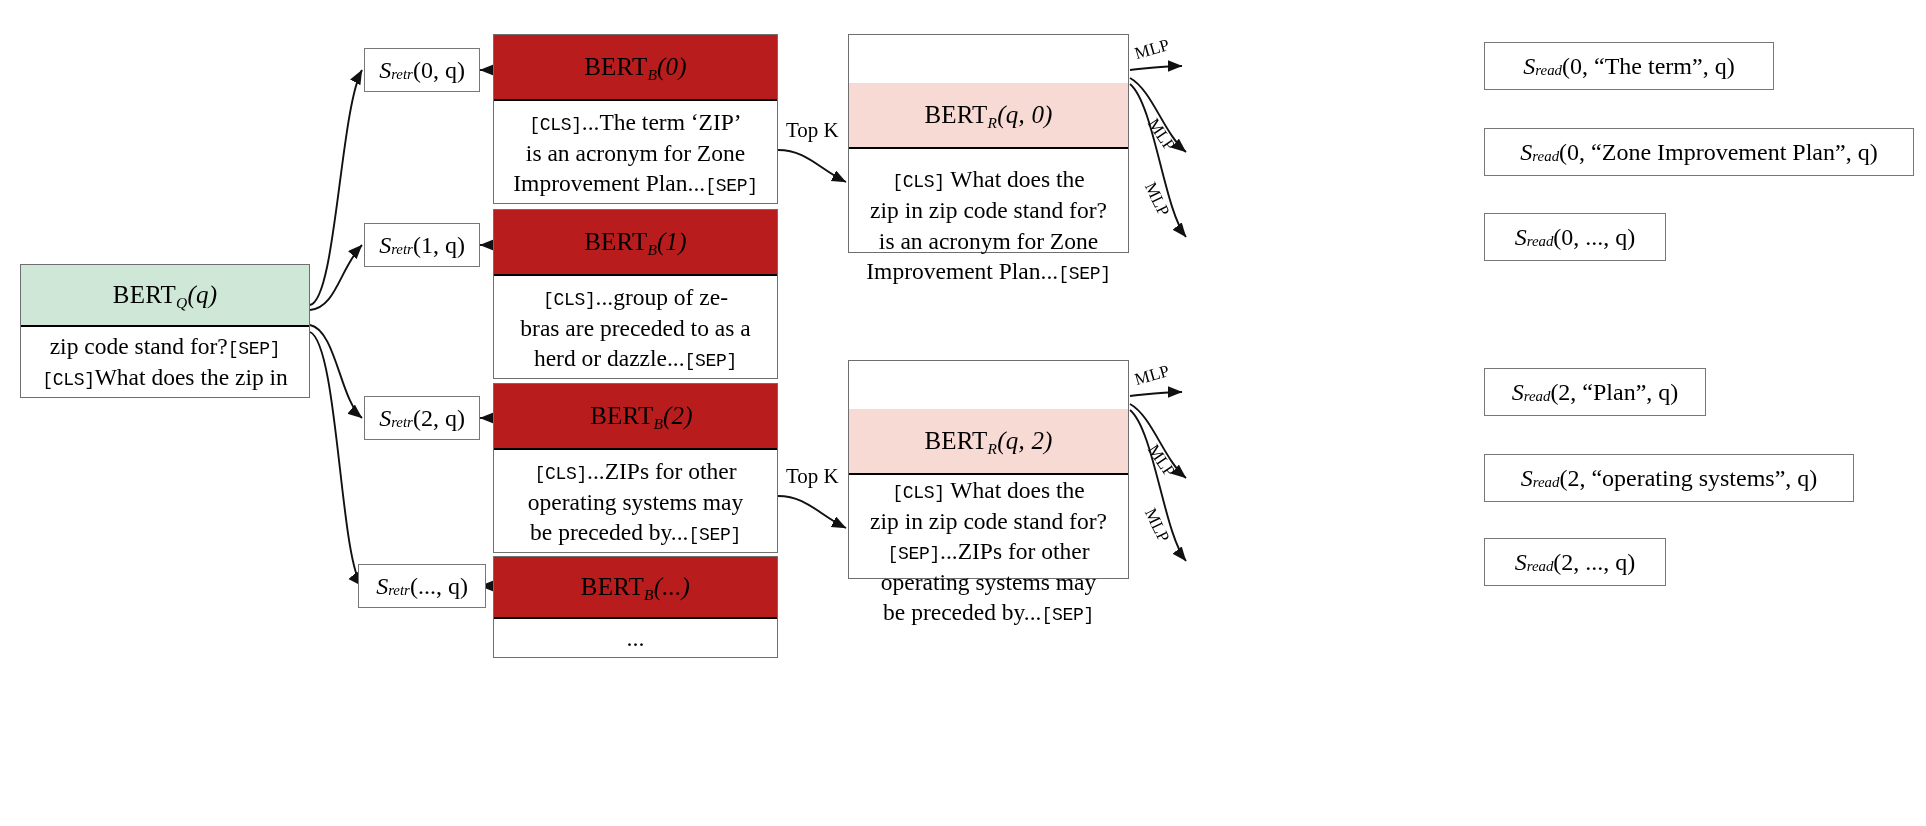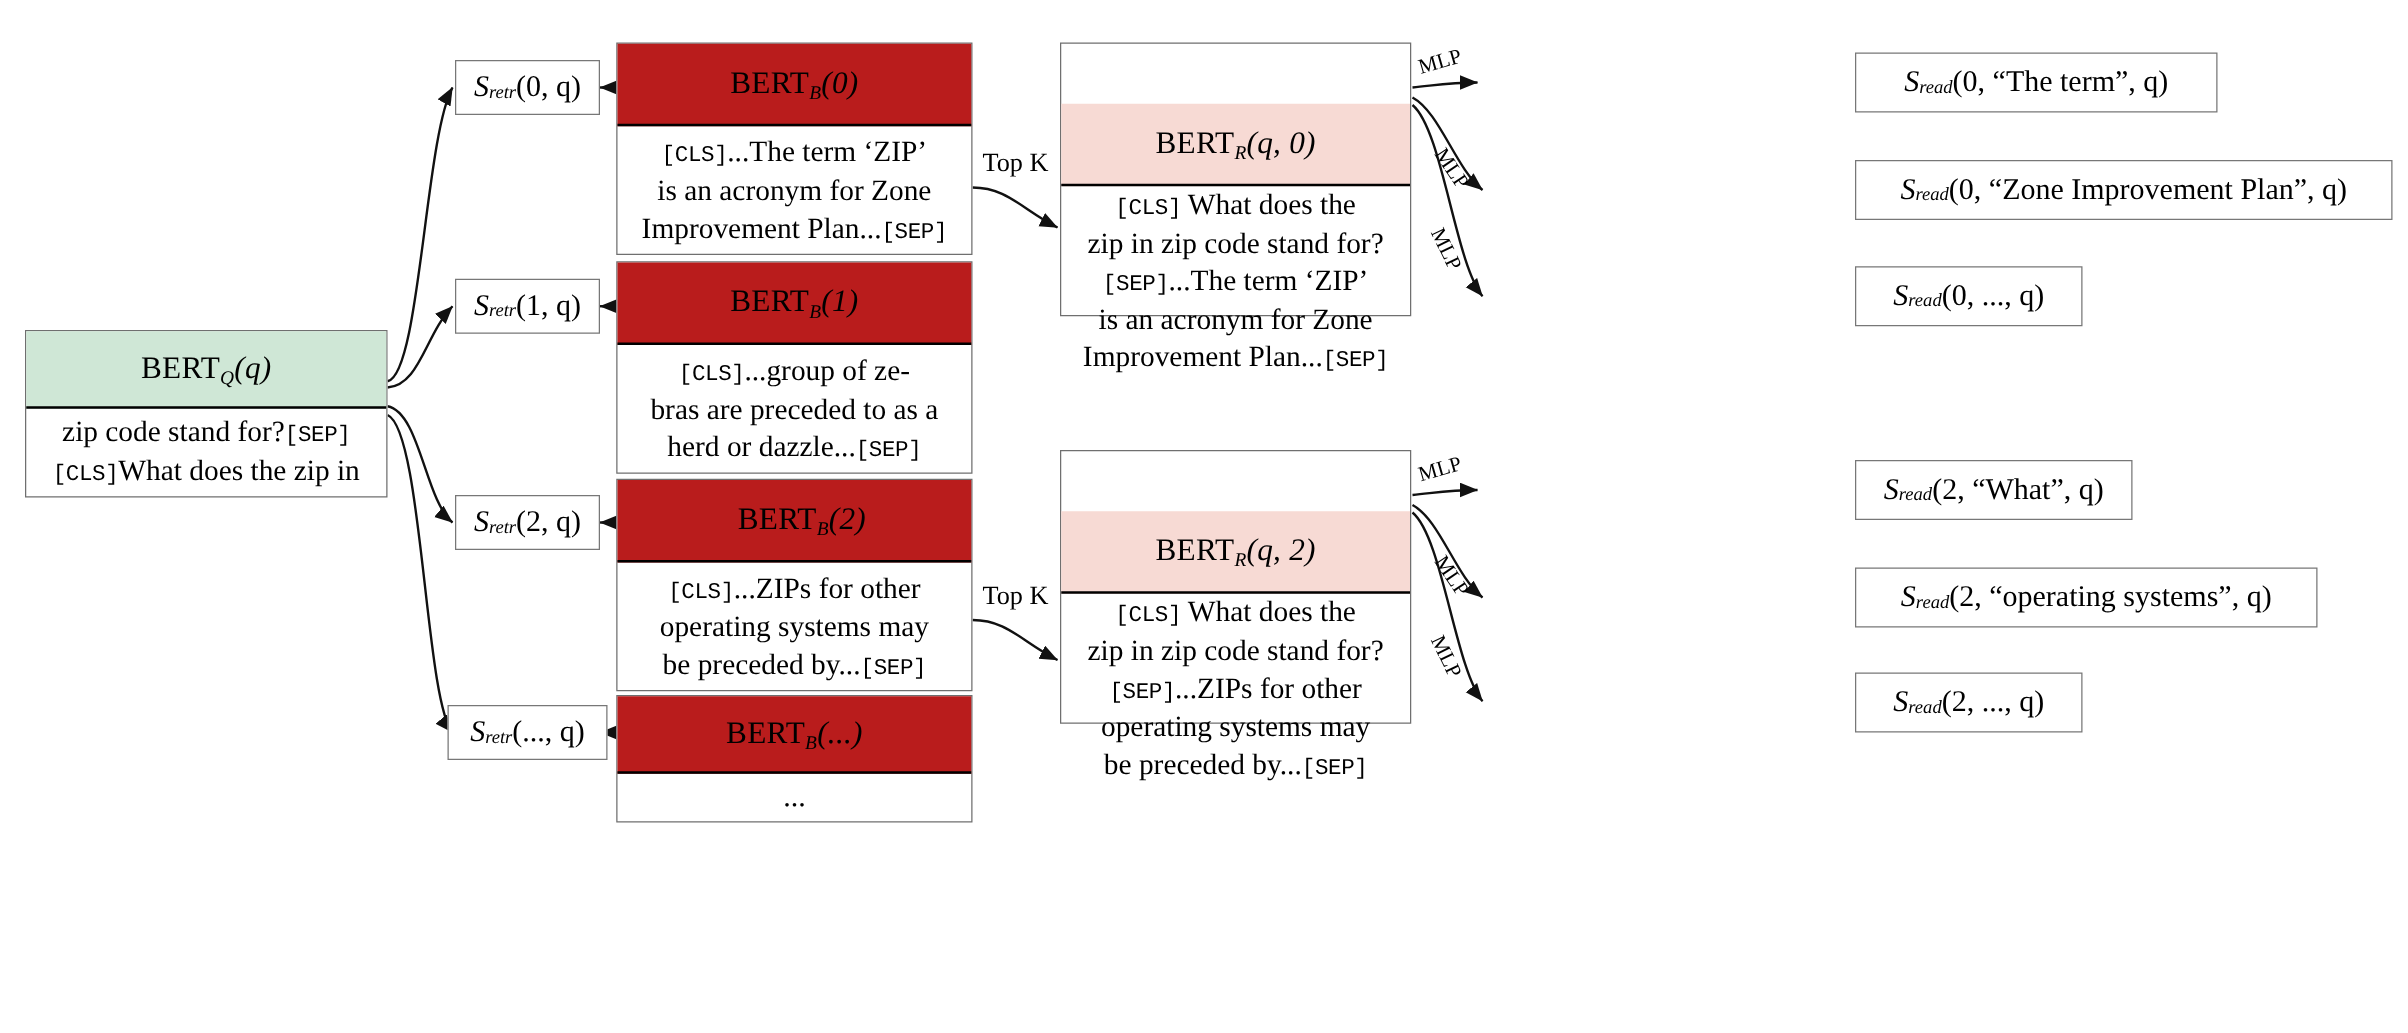--- a/index.html
+++ b/index.html
@@ -159,21 +159,20 @@
 
   <div class="box" style="left:848px;top:34px;width:281px;height:219px;">
     <div class="hdr pink" style="height:66px;">
       <span>
         <span>BERT</span><span class="sub-it">R</span><span class="it">(q, 0)</span>
       </span>
     </div>
     <div class="body" style="height:153px;">
       <div class="ln"><span class="mono">[CLS]</span> <span>What does the</span></div>
       <div class="ln"><span>zip in zip code stand for?</span></div>
-      <div class="ln"><span class="mono">[SEP]</span><span>...The term ‘ZIP’</span></div>
       <div class="ln"><span>is an acronym for Zone</span></div>
       <div class="ln"><span>Improvement Plan...</span><span class="mono">[SEP]</span></div>
     </div>
   </div>
 
   <div class="box" style="left:848px;top:360px;width:281px;height:219px;">
     <div class="hdr pink" style="height:66px;">
       <span>
         <span>BERT</span><span class="sub-it">R</span><span class="it">(q, 2)</span>
       </span>
@@ -207,21 +206,21 @@
   </div>
   <div class="ansbox" style="left:1484px;top:213px;width:182px;height:48px;">
     <span class="it">S</span>
       <span class="sub-it">read</span>
       <span>(0, ..., q)</span>
   </div>
 
   <div class="ansbox" style="left:1484px;top:368px;width:222px;height:48px;">
     <span class="it">S</span>
       <span class="sub-it">read</span>
-      <span>(2, “What”, q)</span>
+      <span>(2, “Plan”, q)</span>
   </div>
   <div class="ansbox" style="left:1484px;top:454px;width:370px;height:48px;">
     <span class="it">S</span>
       <span class="sub-it">read</span>
       <span>(2, “operating systems”, q)</span>
   </div>
   <div class="ansbox" style="left:1484px;top:538px;width:182px;height:48px;">
     <span class="it">S</span>
       <span class="sub-it">read</span>
       <span>(2, ..., q)</span>

